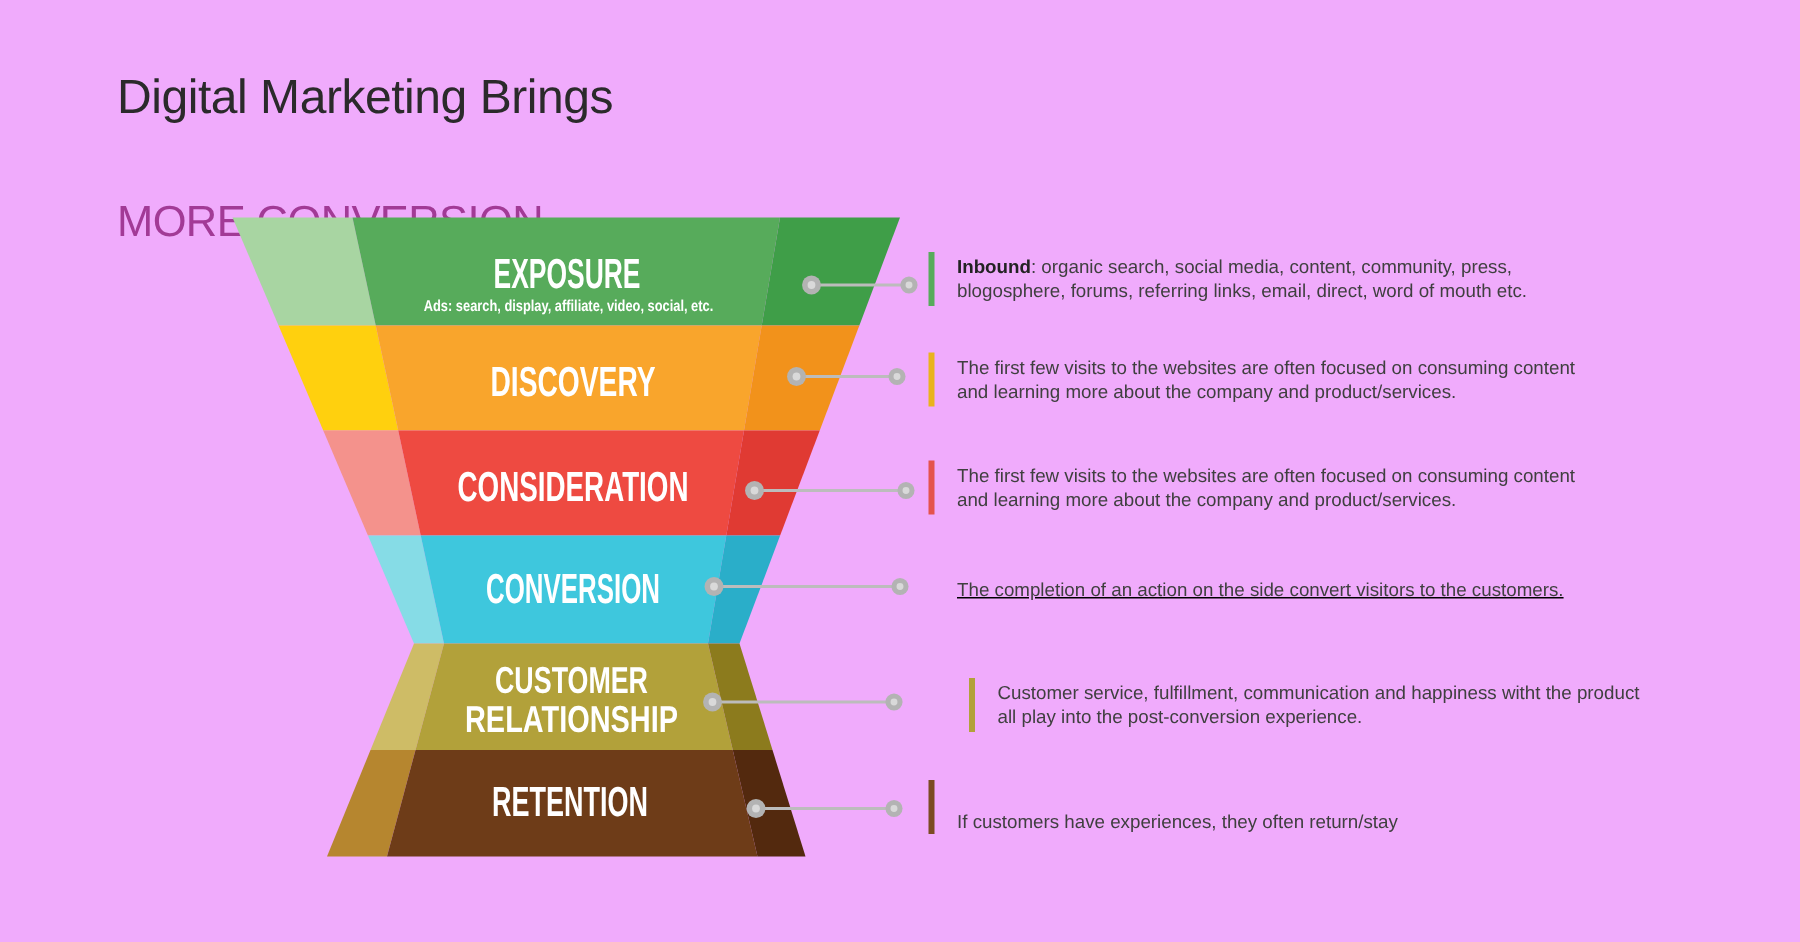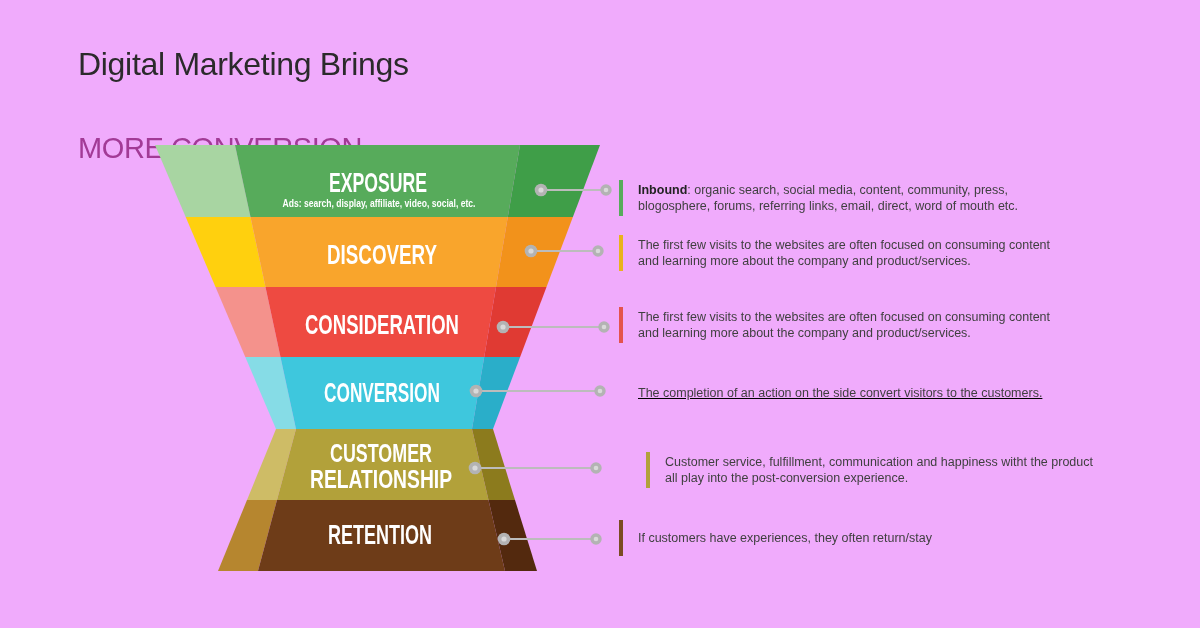--- a/index.html
+++ b/index.html
@@ -111,21 +111,21 @@
     </g>
     <g>
       <line class="connector-line" x1="504" y1="539" x2="596" y2="539" style="stroke: rgb(188, 188, 188);"></line>
       <circle class="dot-outer" cx="504" cy="539" r="6.3"></circle>
       <circle class="dot-inner" cx="504" cy="539" r="2.6"></circle>
       <circle class="dot-outer" cx="596" cy="539" r="5.7"></circle>
       <circle class="dot-inner" cx="596" cy="539" r="2.3"></circle>
     </g>
   </svg>
 
-  <div class="desc-row" style="top:180px;">
+  <div class="desc-row" style="top:168px;">
     <div class="accent-bar" style="background: rgb(87, 171, 91);"></div>
     <div class="desc-text"><span class="desc-lead">Inbound</span><span>: organic search, social media, content, community, press, blogosphere, forums, referring links, email, direct, word of mouth etc.</span></div>
   </div>
 
   <div class="desc-row" style="top:235px;">
     <div class="accent-bar" style="background: rgb(233, 179, 28);"></div>
     <div class="desc-text"><span class="desc-lead"></span><span>The first few visits to the websites are often focused on consuming content and learning more about the company and product/services.</span></div>
   </div>
 
   <div class="desc-row" style="top:307px;">
@@ -136,18 +136,18 @@
   <div class="desc-row" style="top:375px;text-decoration:underline;">
     <div class="accent-bar" style="visibility: hidden;"></div>
     <div class="desc-text"><span class="desc-lead"></span><span>The completion of an action on the side convert visitors to the customers.</span></div>
   </div>
 
   <div class="desc-row" style="top:452px;margin-left:27px;">
     <div class="accent-bar" style="background: rgb(178, 161, 58);"></div>
     <div class="desc-text"><span class="desc-lead"></span><span>Customer service, fulfillment, communication and happiness witht the product all play into the post-conversion experience.</span></div>
   </div>
 
-  <div class="desc-row" style="top:520px;">
+  <div class="desc-row" style="top:520px;align-items:flex-end;">
     <div class="accent-bar" style="background: rgb(123, 75, 34);"></div>
     <div class="desc-text"><span class="desc-lead"></span><span>If customers have experiences, they often return/stay</span></div>
   </div>
 
 </div>
 
 </body></html>

